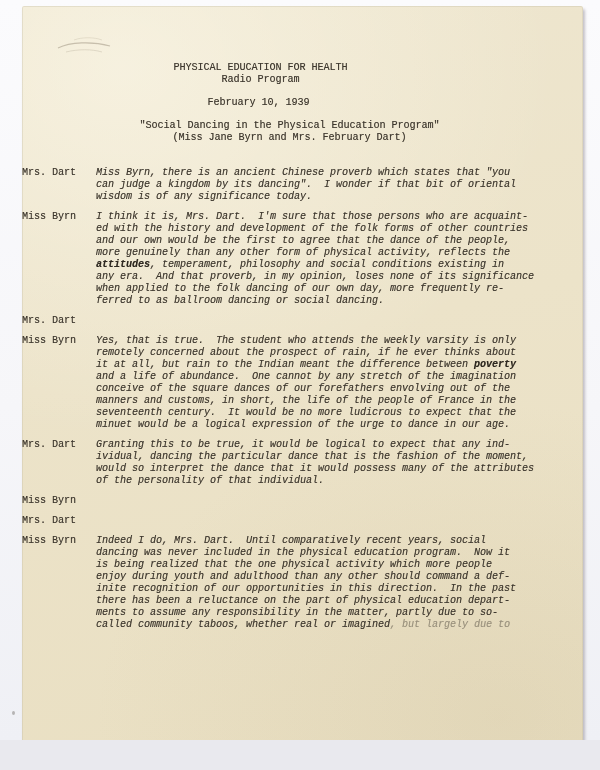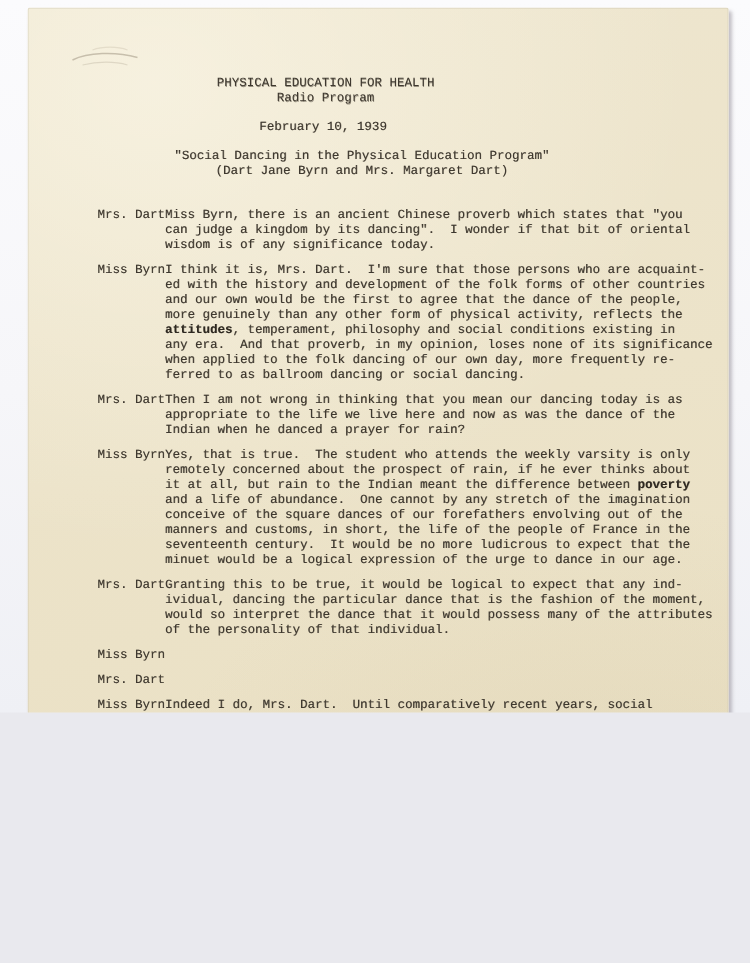--- a/index.html
+++ b/index.html
@@ -1,34 +1,34 @@
 <!DOCTYPE html>
 <html><head>
 <meta charset="utf-8">
 <style>
   html,body{margin:0;padding:0;width:600px;height:770px;overflow:hidden;background:#e9e9ee;}
-  .scan{position:relative;width:600px;height:570px;overflow:hidden;
+  .scan{position:relative;width:600px;height:740px;overflow:hidden;
         background:linear-gradient(180deg,#fbfbfd 0%,#f6f6f9 55%,#eff0f5 100%);
         font-family:"Liberation Mono","DejaVu Sans Mono",monospace;}
   .paper{position:absolute;left:22px;top:6px;width:561px;height:749px;border-radius:2px;
         background:
           radial-gradient(140% 90% at 18% 8%, rgba(255,252,240,.5) 0%, rgba(255,252,240,0) 55%),
           radial-gradient(120% 70% at 85% 95%, rgba(196,180,142,.20) 0%, rgba(196,180,142,0) 60%),
           linear-gradient(168deg,#eee6cf 0%,#ece3c9 45%,#e9dfc2 100%);
         box-shadow:2px 3px 3px rgba(128,123,134,.45), 0 0 0 1px rgba(190,182,160,.3) inset;
         color:#3e382f;text-shadow:0.3px 0.3px 0.4px rgba(62,54,42,.5);}
   .header{position:absolute;top:56px;left:0;width:100%;text-align:center;
           font-size:10px;line-height:12px;}
   .hgroup.g1{transform:translateX(-42px);}
   .hdate{margin-top:11px;transform:translateX(-44px);}
   .hgroup.g2{margin-top:11px;transform:translateX(-13px);}
   .dialogue{position:absolute;top:161px;left:0;right:6px;font-size:10px;line-height:12px;}
   .row{display:flex;margin-bottom:8px;}
-  .speaker{flex:none;width:74px;margin-left:36px;white-space:pre;text-align:right;}
-  .speech{flex:1;white-space:pre-wrap;}
+  .speaker{flex:none;width:74px;white-space:pre;}
+  .speech{flex:1;white-space:pre-wrap;font-style:italic;}
   .ov{font-weight:bold;color:#2d2820;}
   .fade{opacity:.45;}
   .pencil{position:absolute;left:30px;top:22px;width:64px;height:36px;opacity:.5;filter:blur(.4px);}
   .speck{position:absolute;left:12px;top:711px;width:3px;height:4px;border-radius:50%;
          background:rgba(95,90,82,.4);}
 </style>
 </head>
 <body>
 
 <div class="scan">
@@ -41,38 +41,37 @@
     </svg>
 
     <div class="header">
       <div class="hgroup g1">
         <div>PHYSICAL EDUCATION FOR HEALTH</div>
         <div>Radio Program</div>
       </div>
       <div class="hdate">February 10, 1939</div>
       <div class="hgroup g2">
         <div>"Social Dancing in the Physical Education Program"</div>
-        <div>(Dart Jane Byrn and Mrs. Margaret Dart)</div>
+        <div>(Miss Jane Byrn and Mrs. February Dart)</div>
       </div>
     </div>
 
     <div class="dialogue">
   <div class="row">
     <div class="speaker">Mrs. Dart</div>
     <div class="speech">Miss Byrn, there is an ancient Chinese proverb which states that "you<br>can judge a kingdom by its dancing".  I wonder if that bit of oriental<br>wisdom is of any significance today.</div>
   </div>
 
   <div class="row">
     <div class="speaker">Miss Byrn</div>
     <div class="speech">I think it is, Mrs. Dart.  I'm sure that those persons who are acquaint-<br>ed with the history and development of the folk forms of other countries<br>and our own would be the first to agree that the dance of the people,<br>more genuinely than any other form of physical activity, reflects the<br><b class="ov">attitudes</b>, temperament, philosophy and social conditions existing in<br>any era.  And that proverb, in my opinion, loses none of its significance<br>when applied to the folk dancing of our own day, more frequently re-<br>ferred to as ballroom dancing or social dancing.</div>
   </div>
 
   <div class="row">
     <div class="speaker">Mrs. Dart</div>
-    <div class="speech">Then I am not wrong in thinking that you mean our dancing today is as<br>appropriate to the life we live here and now as was the dance of the<br>Indian when he danced a prayer for rain?</div>
   </div>
 
   <div class="row">
     <div class="speaker">Miss Byrn</div>
     <div class="speech">Yes, that is true.  The student who attends the weekly varsity is only<br>remotely concerned about the prospect of rain, if he ever thinks about<br>it at all, but rain to the Indian meant the difference between <b class="ov">poverty</b><br>and a life of abundance.  One cannot by any stretch of the imagination<br>conceive of the square dances of our forefathers envolving out of the<br>manners and customs, in short, the life of the people of France in the<br>seventeenth century.  It would be no more ludicrous to expect that the<br>minuet would be a logical expression of the urge to dance in our age.</div>
   </div>
 
   <div class="row">
     <div class="speaker">Mrs. Dart</div>
     <div class="speech">Granting this to be true, it would be logical to expect that any ind-<br>ividual, dancing the particular dance that is the fashion of the moment,<br>would so interpret the dance that it would possess many of the attributes<br>of the personality of that individual.</div>

